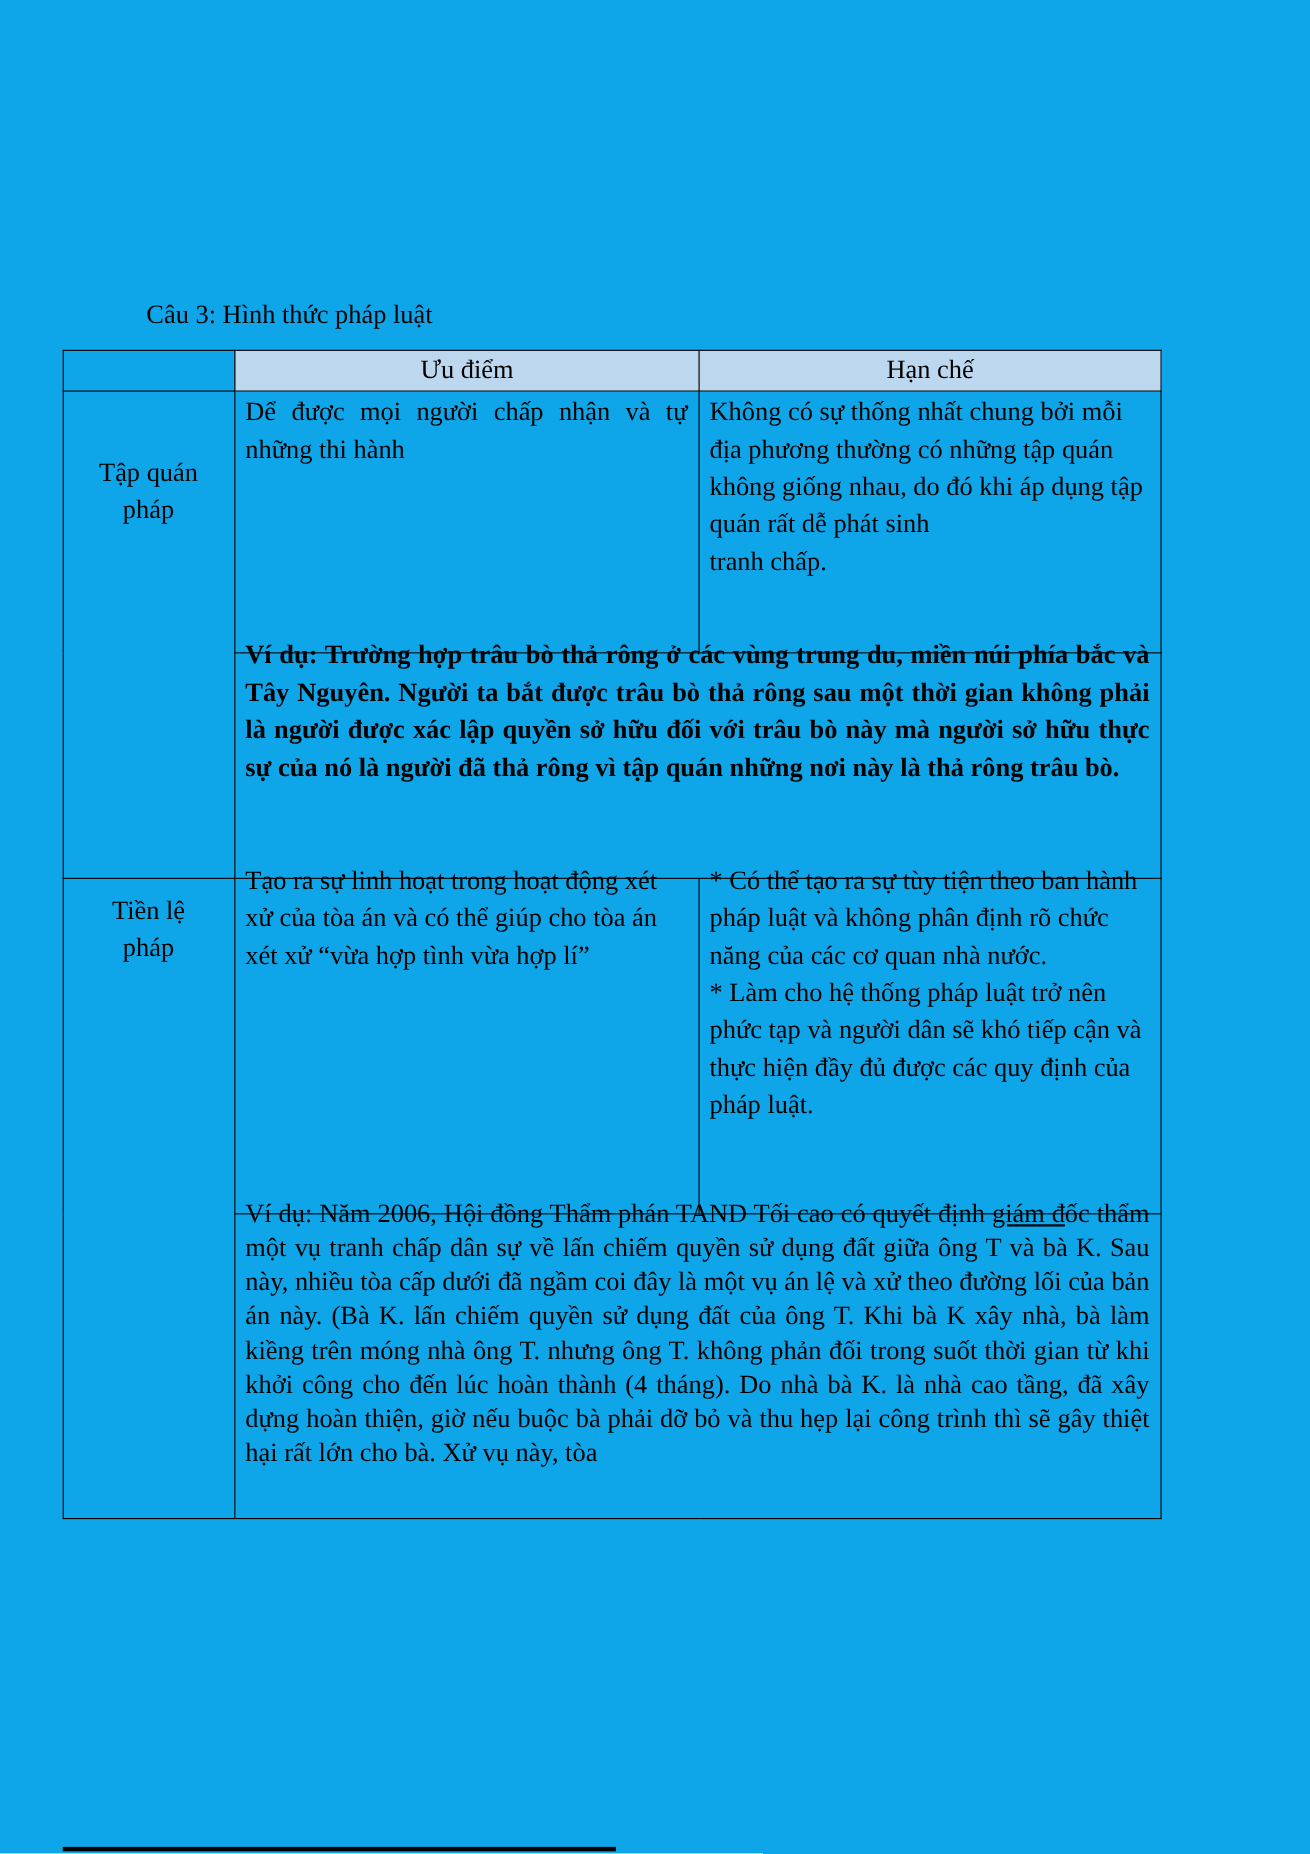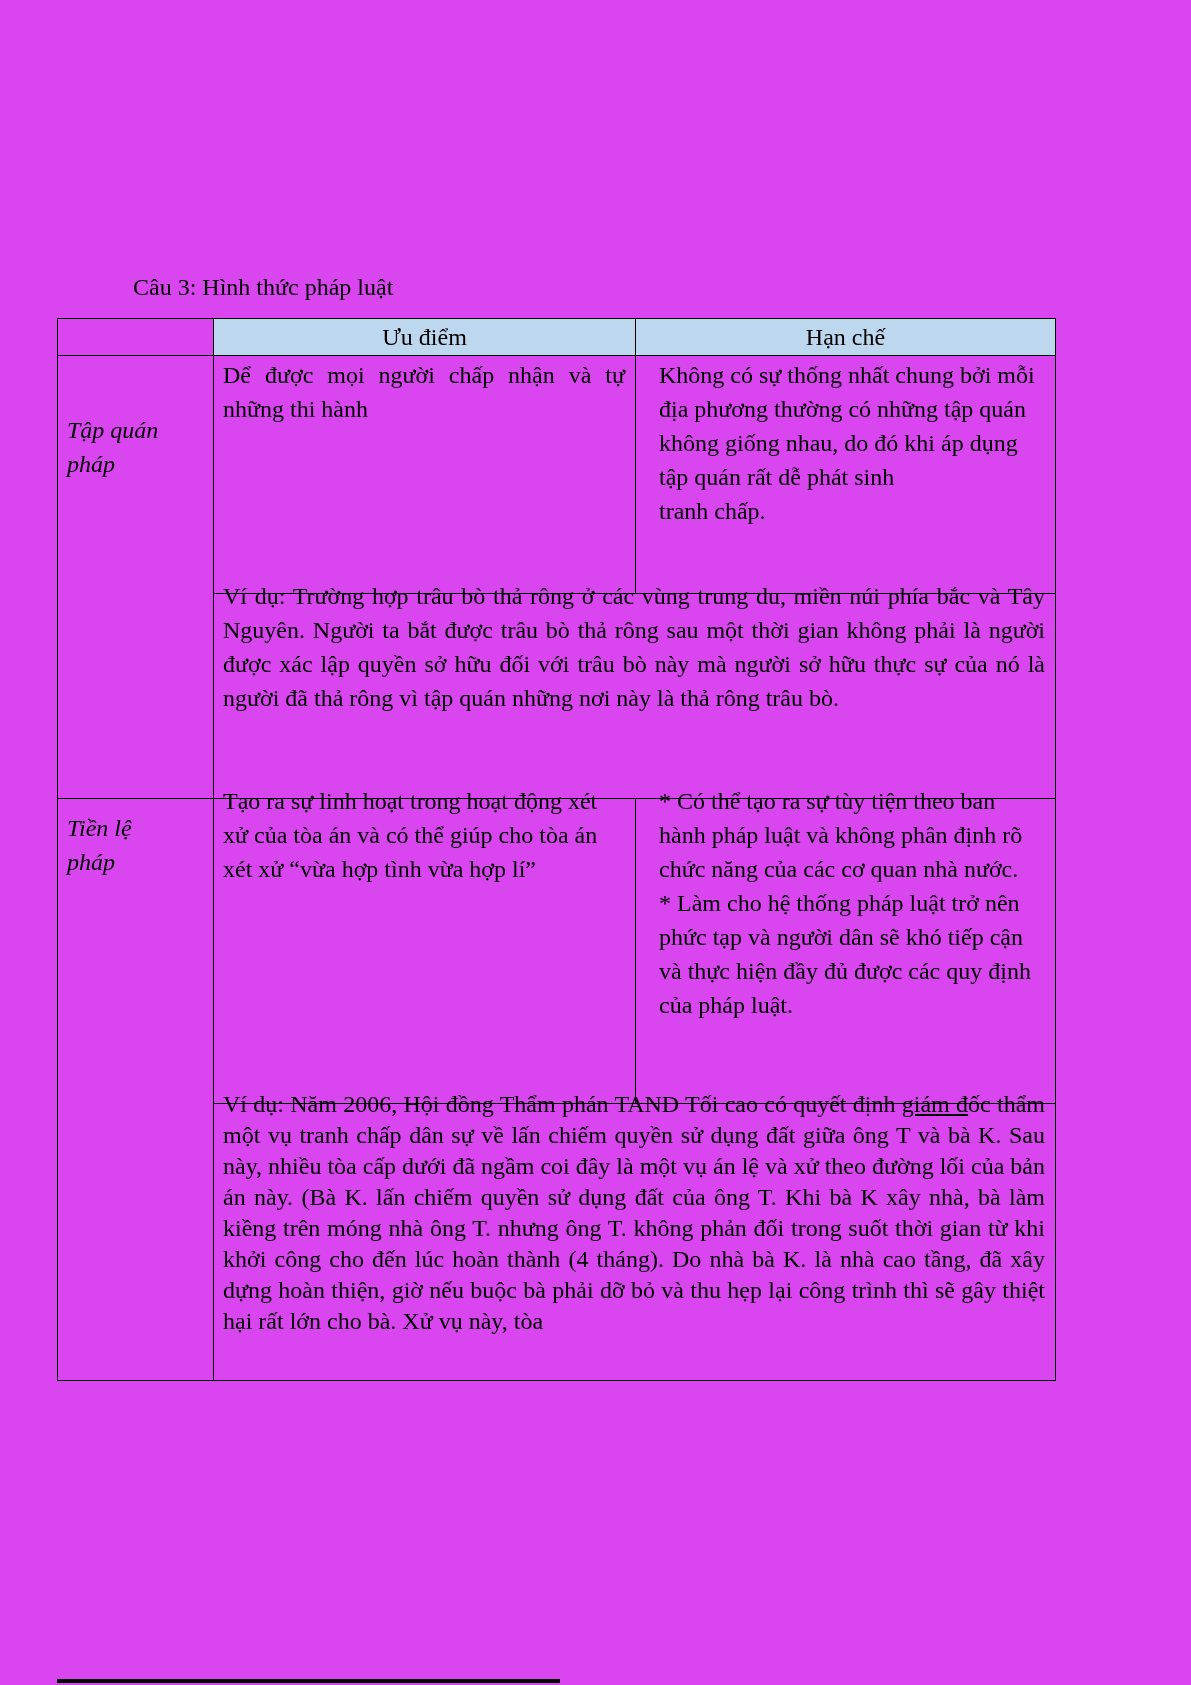--- a/index.html
+++ b/index.html
@@ -1,19 +1,19 @@
 <!DOCTYPE html>
 <html><head>
 <meta charset="utf-8">
 <style>
   html,body{margin:0;padding:0;background:#ffffff;}
   .page{
     position:relative;
     width:1191px;height:1685px;
-    background:#d946ef;
+    background:#0ea5e9;
     font-family:"Liberation Serif","DejaVu Serif",serif;
     color:#000;
     font-size:24px;
     line-height:34px;
     overflow:hidden;
   }
   .title{
     position:absolute;
     left:133px;top:270px;
     white-space:nowrap;
@@ -32,32 +32,31 @@
     overflow:visible;
   }
   tr.hdr td{
     height:36px;
     vertical-align:middle;
     text-align:center;
     padding:0 4px;
   }
   td.blue{background:#BDD7EE;}
   td.label-cell{
-    text-align:left;
+    text-align:center;
     padding:0 4px;
-    font-style:italic;
   }
   td.label-cell .label-txt{white-space:pre-line;}
   .label-r1 .label-txt{padding-top:55px;}
   .label-r2 .label-txt{padding-top:10px;}
   td.h-r1{height:233px;}
-  td.h-ex1{height:200px;}
+  td.h-ex1{height:200px;font-weight:bold;}
   td.h-r2{height:300px;}
   td.h-ex2{height:272px;}
-  .prewrap{white-space:pre-line;margin-left:14px;}
+  .prewrap{white-space:pre-line;}
   .justify{text-align:justify;}
   .overlap{position:relative;top:-17px;}
   .ex2text{line-height:31px;}
   .u{text-decoration:underline;}
   .bottom-fragment{
     position:absolute;
     left:57px;top:1679px;
     width:503px;height:4px;
     background:#000;
   }

